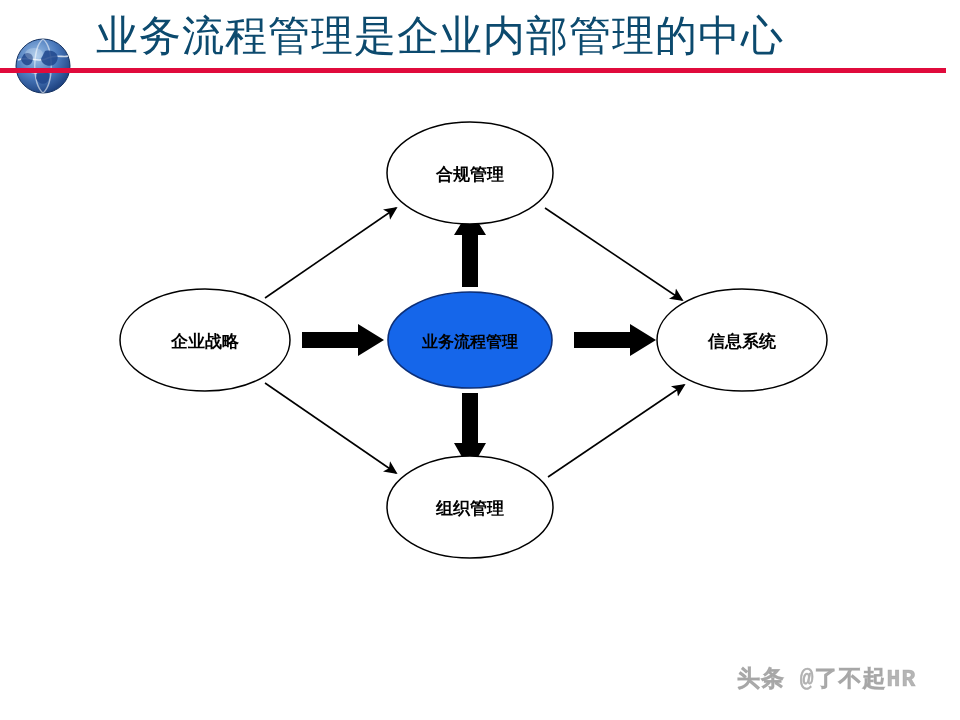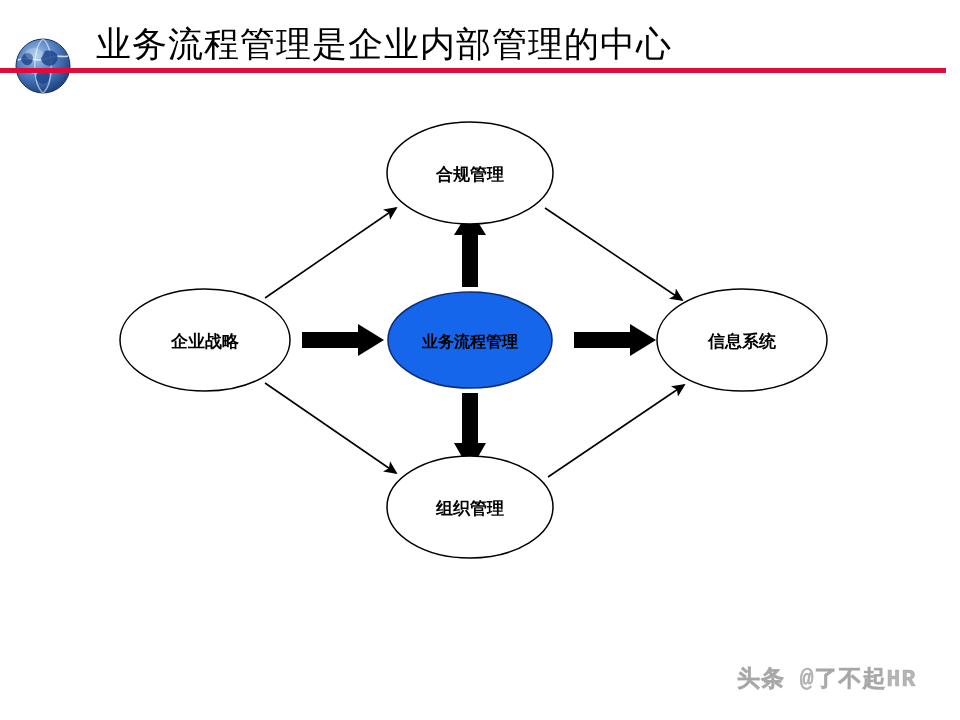--- a/index.html
+++ b/index.html
@@ -25,25 +25,25 @@
   #globe-icon {
     position: absolute;
     left: 12px;
     top: 38px;
     width: 62px;
     height: 56px;
   }
   #title-text {
     position: absolute;
     left: 96px;
-    top: 20px;
+    top: 12px;
     font-family: "DejaVu Serif", "Liberation Serif", serif;
-    font-size: 35px;
+    font-size: 42px;
     font-weight: 400;
-    color: #000000;
+    color: #0c4a6e;
     letter-spacing: 1px;
     white-space: nowrap;
     line-height: 48px;
   }
   #title-rule {
     position: absolute;
     left: 0;
     top: 68px;
     width: 946px;
     height: 5px;

